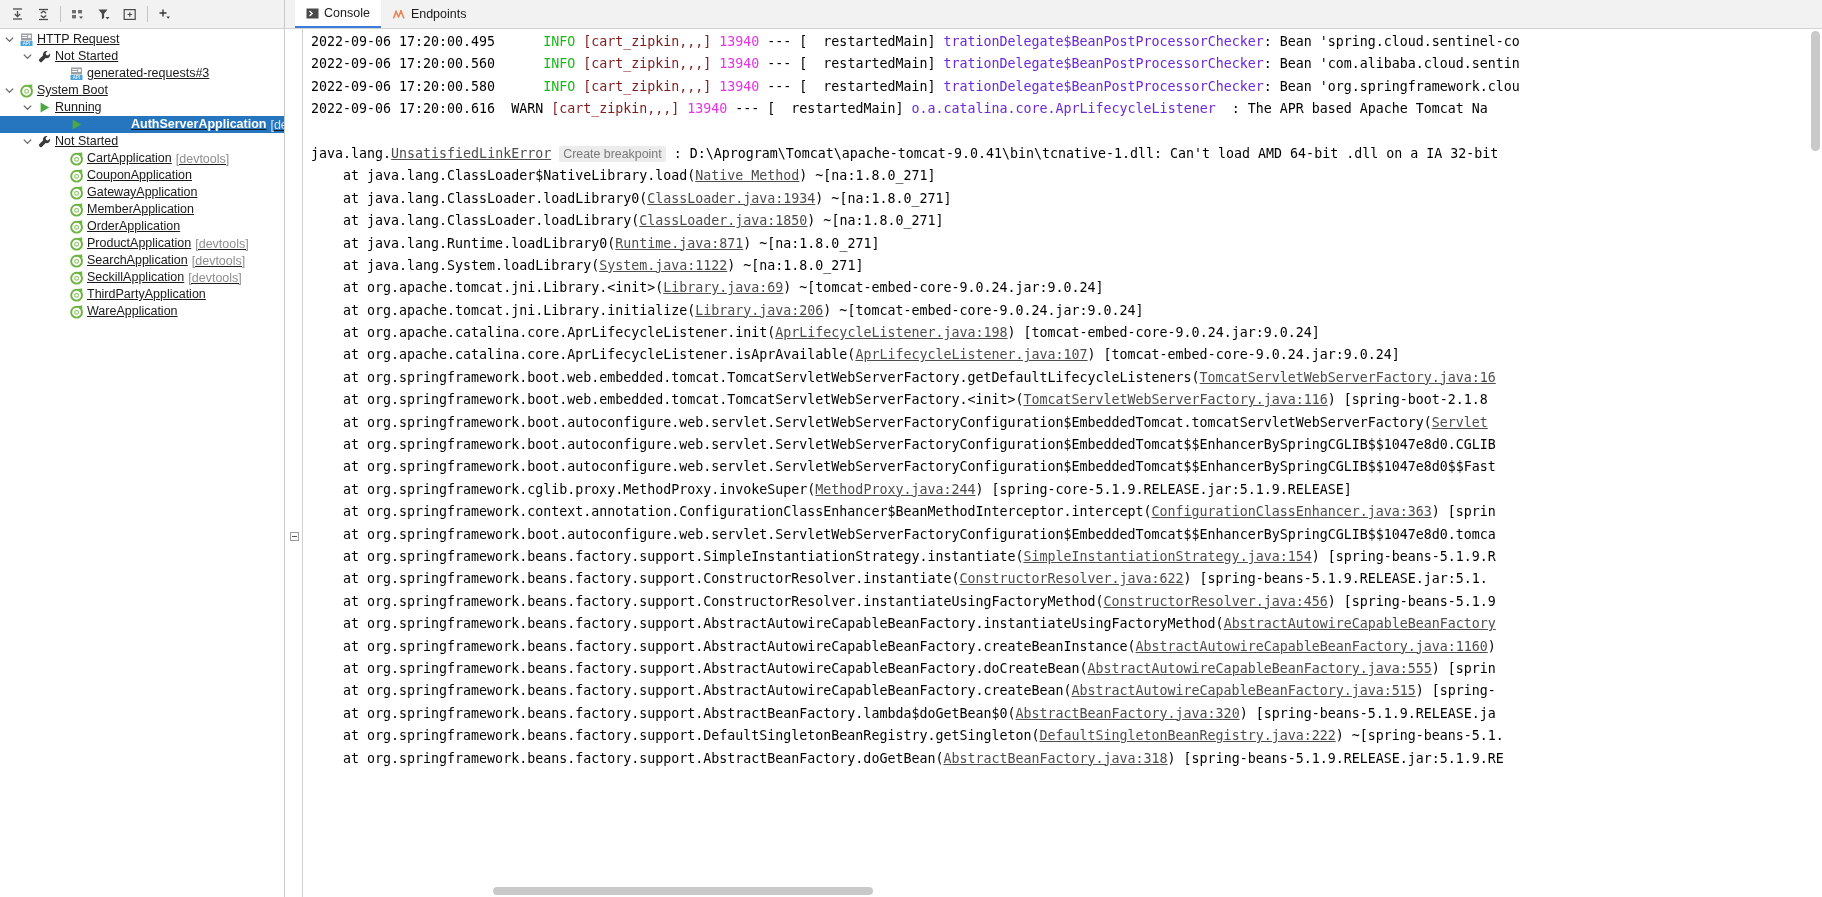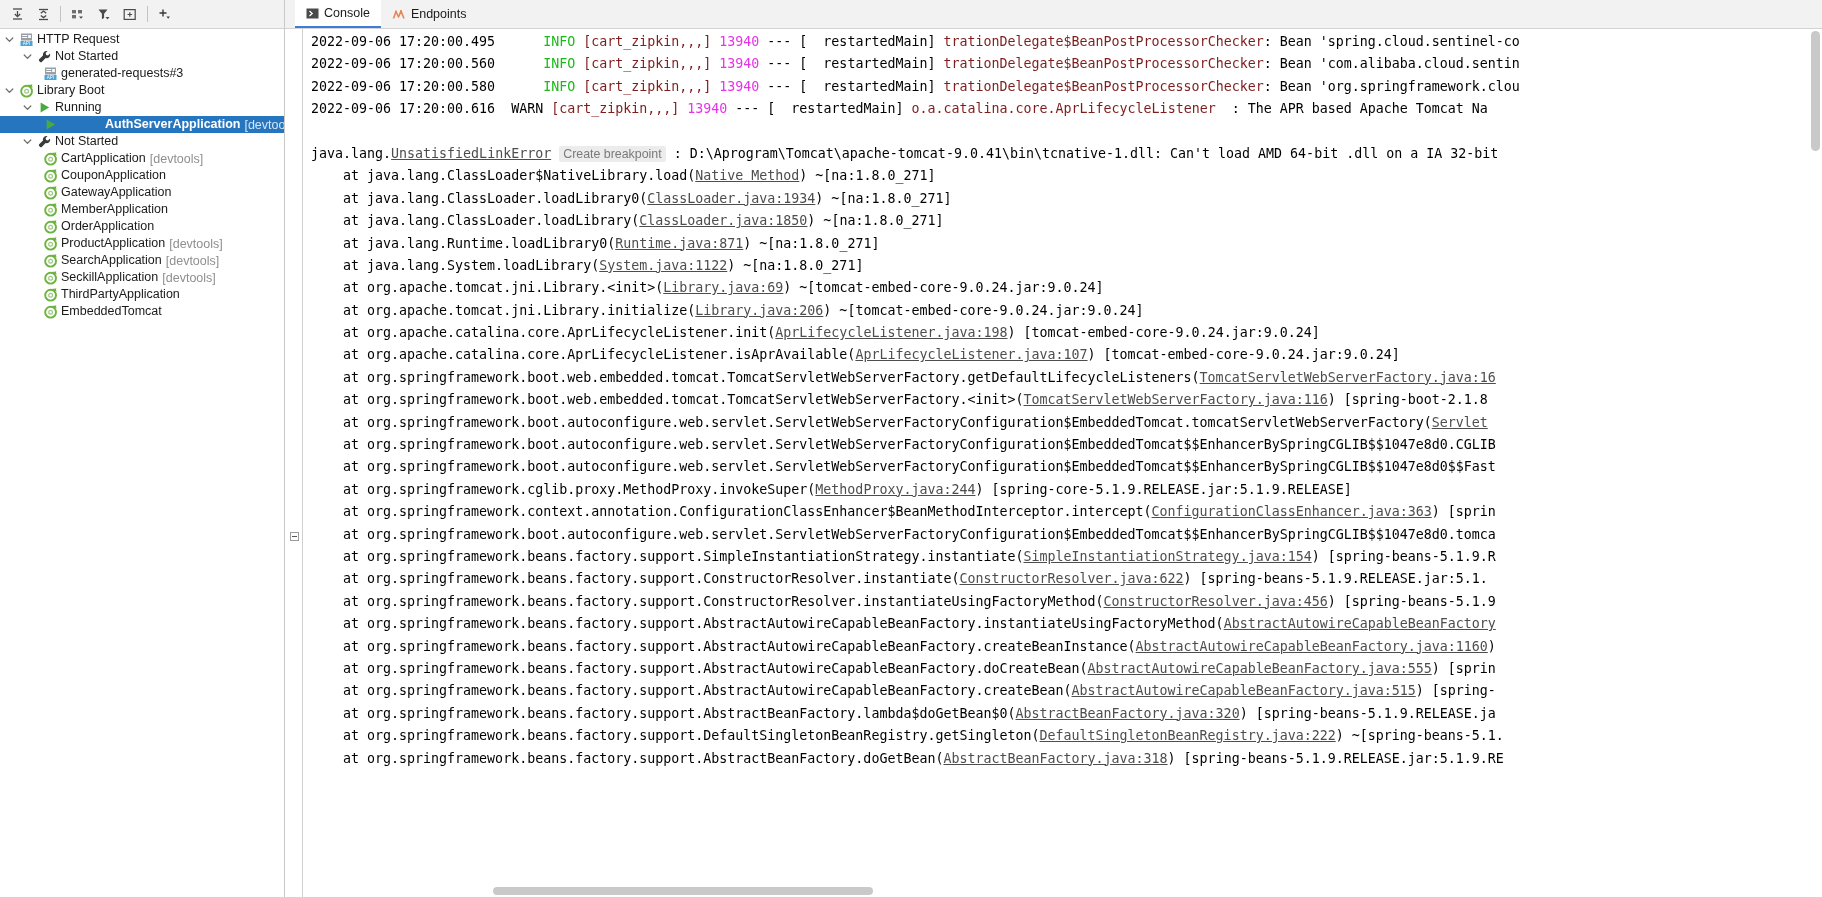--- a/index.html
+++ b/index.html
@@ -47,20 +47,21 @@
     width: 1px; height: 16px; background: #c4c4c4; margin: 0 4px;
   }
 
   .tree {
     flex: 1;
     overflow: hidden;
     padding-top: 2px;
     font-size: 12.5px;
     color: #1a1a1a;
     user-select: none;
+    text-decoration: underline;
   }
   .node {
     height: 17px;
     display: flex;
     align-items: center;
     white-space: nowrap;
     cursor: default;
     padding-right: 4px;
   }
   .node.selected {
@@ -80,21 +81,21 @@
     flex: 0 0 18px;
     margin-right: 2px;
   }
   .label { line-height: 17px; }
   .label.bold { font-weight: bold; margin-left: 44px; }
   .dim { color: #8f8f8f; margin-left: 4px; }
 
   
   .ind0 { padding-left: 2px; }
   .ind1 { padding-left: 20px; }
-  .ind2 { padding-left: 26px; }
+  .ind2 { padding-left: 52px; }
 
   
   .right-panel {
     flex: 1;
     height: 897px;
     display: flex;
     flex-direction: column;
     background: #ffffff;
     position: relative;
     overflow: hidden;
@@ -168,21 +169,21 @@
     height: 22.4px;
     white-space: pre;
     overflow: hidden;
   }
   .blank { height: 22.4px; }
 
   .c-info { color: #19ba19; margin-left: 32px; }
   .c-warn { color: #000000; }
   .c-ctx  { color: #7f1d1d; }
   .c-pid  { color: #e832e8; }
-  .c-log  { color: #7f1d1d; }
+  .c-log  { color: #6d28d9; }
   .c-plain{ color: #000000; }
   .c-link { color: #4d4d4d; text-decoration: underline; cursor: pointer; }
   .c-exc  { color: #4d4d4d; text-decoration: underline; margin-top: 44px; }
   .bp {
     background: #ececec;
     color: #7a7a7a;
     padding: 1px 4px;
     border-radius: 2px;
     font-size: 12.4px;
     font-family: "Liberation Sans", sans-serif;
@@ -331,21 +332,21 @@
             </svg>
           </span>
           <span class="nicon">
             <svg width="15" height="15" viewBox="0 0 15 15">
               <circle cx="7.6" cy="8.2" r="5.4" fill="none" stroke="#6db33f" stroke-width="1.9"></circle>
               <circle cx="7.6" cy="8.2" r="1.9" fill="none" stroke="#9ec97e" stroke-width="1.2"></circle>
               <path d="M9.4 1.6 C12.4 2.2 13.6 3.6 13.9 4.6 L11.4 4.1 Z" fill="#6db33f"></path>
               <path d="M8.6 2.4 L13.4 1.2 L12.2 4.8 Z" fill="#6db33f"></path>
             </svg>
           </span>
-          <span class="label">Library Boot</span>
+          <span class="label">System Boot</span>
         </div>
         <div class="node ind1">
           <span class="arrow">
             <svg width="11" height="11" viewBox="0 0 11 11">
               <path d="M2.2 4 L5.5 7.4 L8.8 4" fill="none" stroke="#6e6e6e" stroke-width="1.25" stroke-linecap="round" stroke-linejoin="round"></path>
             </svg>
           </span>
           <span class="nicon">
             <svg width="15" height="15" viewBox="0 0 15 15">
               <path d="M3.6 2.4 L12.2 7.5 L3.6 12.6 Z" fill="#49a942"></path>
@@ -491,21 +492,21 @@
         <div class="node ind2">
           <span class="arrow"></span>
           <span class="nicon">
             <svg width="15" height="15" viewBox="0 0 15 15">
               <circle cx="7.6" cy="8.2" r="5.4" fill="none" stroke="#6db33f" stroke-width="1.9"></circle>
               <circle cx="7.6" cy="8.2" r="1.9" fill="none" stroke="#9ec97e" stroke-width="1.2"></circle>
               <path d="M9.4 1.6 C12.4 2.2 13.6 3.6 13.9 4.6 L11.4 4.1 Z" fill="#6db33f"></path>
               <path d="M8.6 2.4 L13.4 1.2 L12.2 4.8 Z" fill="#6db33f"></path>
             </svg>
           </span>
-          <span class="label">EmbeddedTomcat</span>
+          <span class="label">WareApplication</span>
         </div>
       </div>
   </div>
 
   <div class="right-panel">
 
     <div class="tabbar" id="tabbar">
         <div class="tab active">
           <span class="ticon">
             <svg width="13" height="13" viewBox="0 0 13 13">

